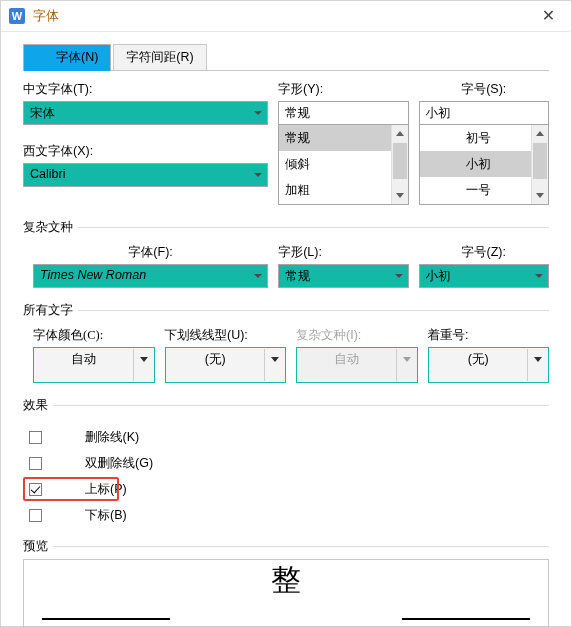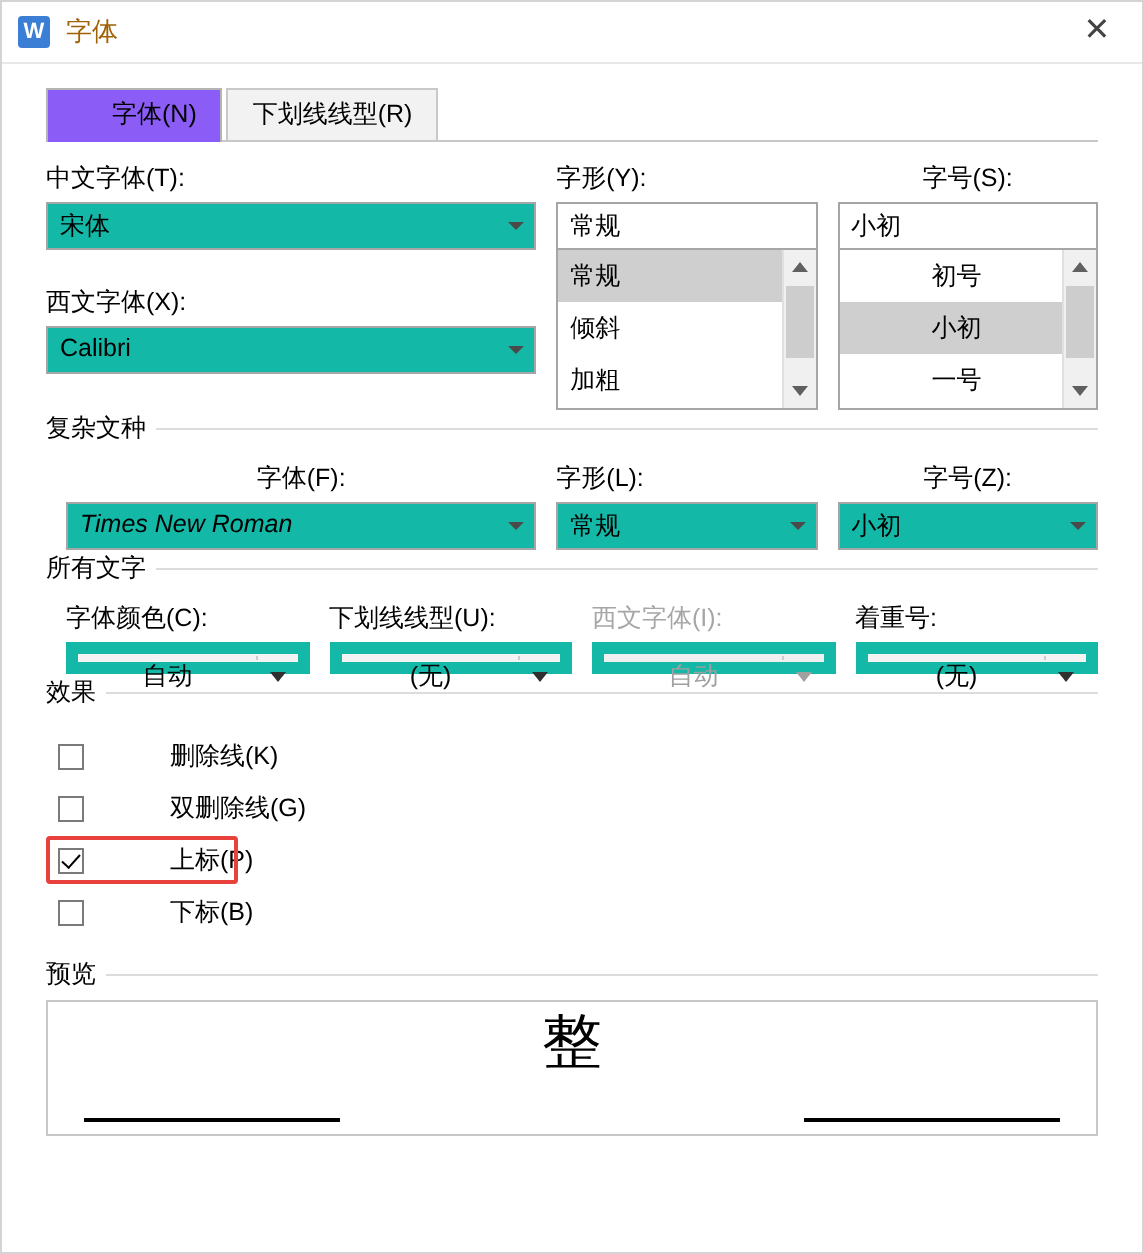--- a/index.html
+++ b/index.html
@@ -74,21 +74,21 @@
     font-size: 12.5px;
     border: 1px solid #c8c8c8;
     border-bottom: none;
     background: #f2f2f2;
     color: #000000;
     margin-right: 2px;
     position: relative;
     top: 1px;
   }
   .tab.active {
-    background: #8b5cf6;
+    background: #0ea5e9;
     border-color: #b4b4b4;
     z-index: 2;
     padding-left: 32px;
   }
   .tabs-underline {
     margin: 0 22px 0 22px;
     border-bottom: 1px solid #c8c8c8;
     height: 0;
     position: relative;
     top: 0px;
@@ -200,21 +200,21 @@
   .sb-arrow.down i { border-top: 5px solid #606060; }
   .sb-thumb {
     position: absolute;
     left: 1px; right: 1px;
     top: 18px;
     height: 36px;
     background: #cdcdcd;
   }
   
   .group {
-    margin-top: 1px;
+    margin-top: 14px;
     position: relative;
   }
   .group-title {
     font-size: 12.5px;
     color: #000000;
     background: #ffffff;
     padding-right: 5px;
     display: inline-block;
     position: relative;
     z-index: 2;
@@ -224,22 +224,22 @@
     left: 0; right: 0;
     top: 8px;
     border-top: 1px solid #dcdcdc;
     z-index: 1;
   }
   .group-body {
     padding-top: 6px;
   }
   
   .btn-combo {
-    height: 16px;
-    border: 6px solid #14b8a6;
+    height: 36px;
+    border: 1px solid #14b8a6;
     background: #f4f4f4;
     position: relative;
     box-sizing: border-box;
   }
   .btn-combo .val {
     position: absolute;
     left: 0; right: 20px;
     top: 3px;
     text-align: center;
     font-size: 12.5px;
@@ -345,21 +345,21 @@
 <div class="dialog">
 
   <div class="titlebar">
     <div class="app-icon">W</div>
     <div class="title-text">字体</div>
     <div class="close-btn">✕</div>
   </div>
 
   <div class="tabs">
     <div class="tab active">字体(N)</div>
-    <div class="tab">下划线线型(R)</div>
+    <div class="tab">字符间距(R)</div>
   </div>
   <div class="tabs-underline"></div>
 
   <div class="content">
 
     <div class="row-labels">
       <div class="col-a">
         <span class="fld-label">中文字体(T):</span>
       </div>
       <div class="col-b">
@@ -474,28 +474,28 @@
           </div>
         </div>
       </div>
     </div>
 
     <div class="group">
       <div class="group-line"></div>
       <span class="group-title">所有文字</span>
       <div class="group-body">
         <div class="row-labels" style="margin-top:2px; padding-left:10px;">
-          <div style="width:122px;">
+          <div style="width:122px;font-family:Liberation Serif, serif;">
             <span class="fld-label">字体颜色(C):</span>
           </div>
           <div style="width:122px; margin-left:10px;">
             <span class="fld-label">下划线线型(U):</span>
           </div>
           <div style="width:122px; margin-left:10px;">
-            <span class="fld-label label-disabled">西文字体(I):</span>
+            <span class="fld-label label-disabled">复杂文种(I):</span>
           </div>
           <div style="width:122px; margin-left:10px;">
             <span class="fld-label">着重号:</span>
           </div>
         </div>
         <div class="row-labels" style="margin-top:0; padding-left:10px;">
           <div style="width:122px;">
             <div class="btn-combo">
               <span class="val">自动</span>
               <span class="sep"></span>

